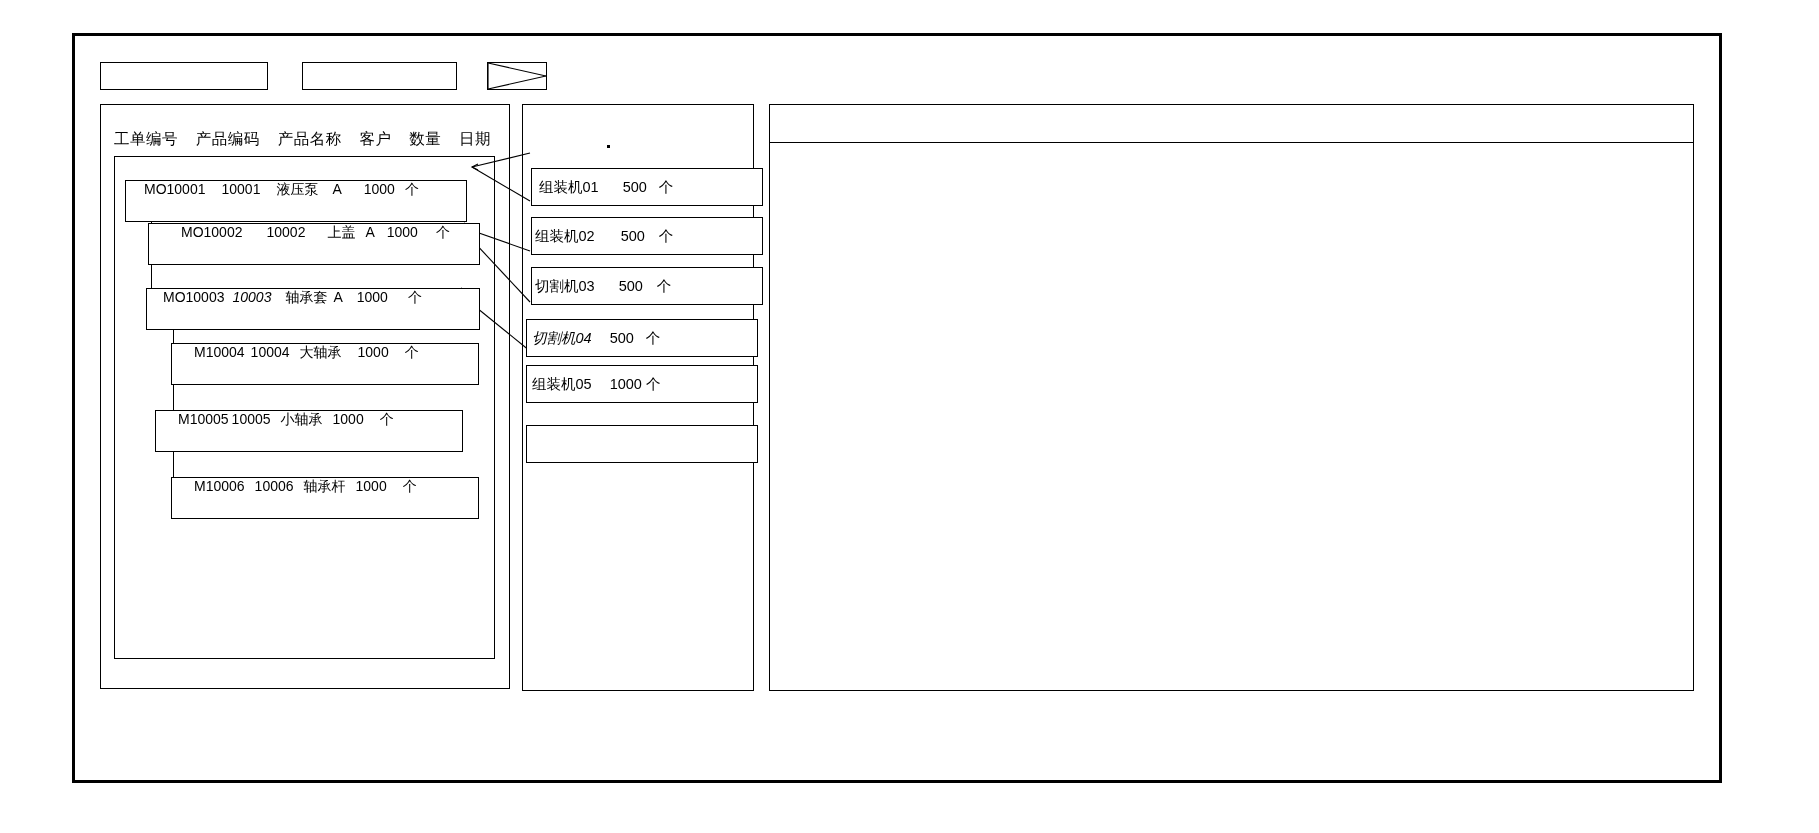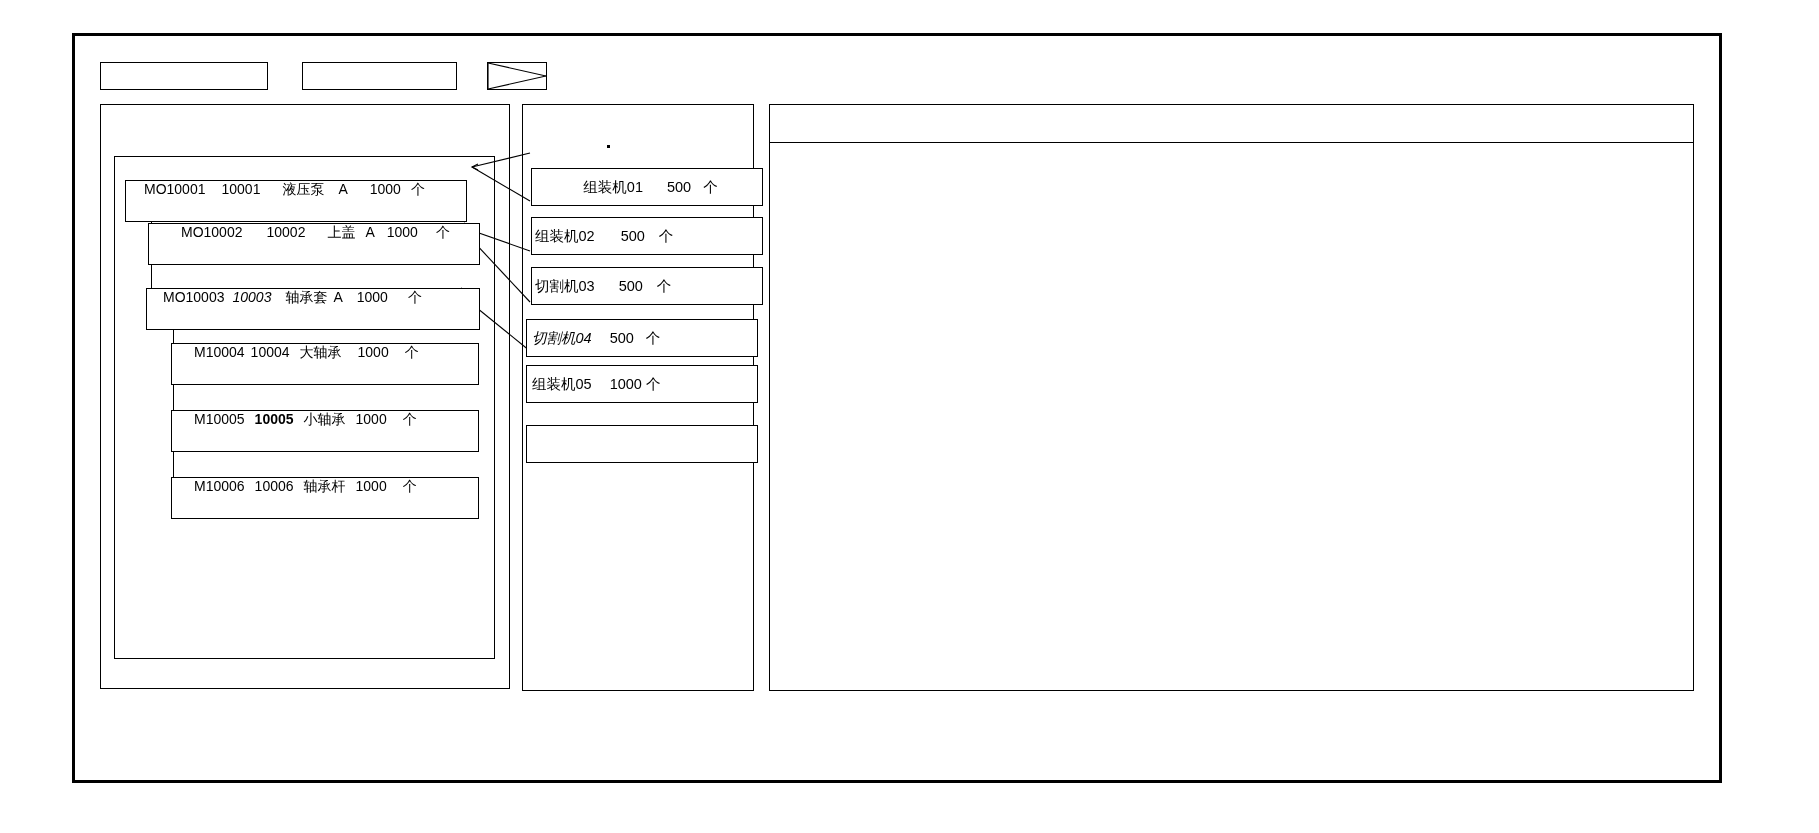--- a/index.html
+++ b/index.html
@@ -183,33 +183,41 @@
     <polyline points="390,187 384,190 389,194" fill="none" stroke="#000" stroke-width="1.1"></polyline>
 
     <line x1="384" y1="190" x2="455" y2="266" stroke="#000" stroke-width="1.1"></line>
 
     <line x1="381" y1="255" x2="455" y2="315" stroke="#000" stroke-width="1.1"></line>
     <polyline points="387,252 381,255 386,259" fill="none" stroke="#000" stroke-width="1.1"></polyline>
   </svg>
 
   <div id="left-panel">
 
+    <div id="left-col-headers">
+      <span>工单编号</span>
+      <span>产品编码</span>
+      <span>产品名称</span>
+      <span>客户</span>
+      <span>数量</span>
+      <span>日期</span>
+    </div>
 
     <div id="tree-outer-box">
 
       <div class="elbow" style="left:36px; top:44px; width:20px; height:43px;"></div>
       <div class="elbow" style="left:36px; top:44px; width:20px; height:108px;"></div>
       <div class="elbow" style="left:58px; top:152px; width:20px; height:55px;"></div>
       <div class="elbow" style="left:58px; top:152px; width:20px; height:122px;"></div>
       <div class="elbow" style="left:58px; top:152px; width:20px; height:189px;"></div>
 
       <div class="tree-row" style="left:10px; top:23px; width:342px; height:42px;">
         <span class="cell" style="margin-left:18px;">MO10001</span>
         <span class="cell" style="margin-left:16px;">10001</span>
-        <span class="cell" style="margin-left:22px;">液压泵</span>
+        <span class="cell" style="margin-left:16px;">液压泵</span>
         <span class="cell" style="margin-left:14px;">A</span>
         <span class="cell" style="margin-left:22px;">1000</span>
         <span class="cell" style="margin-left:10px;">个</span>
       </div>
 
       <div class="tree-row" style="left:33px; top:66px; width:332px; height:42px;padding-left:16px;">
         <span class="cell" style="margin-left:16px;">MO10002</span>
         <span class="cell" style="margin-left:24px;">10002</span>
         <span class="cell" style="margin-left:22px;">上盖</span>
         <span class="cell" style="margin-left:10px;">A</span>
@@ -227,43 +235,43 @@
       </div>
 
       <div class="tree-row" style="left:56px; top:186px; width:308px; height:42px;">
         <span class="cell" style="margin-left:22px;">M10004</span>
         <span class="cell" style="margin-left:6px;">10004</span>
         <span class="cell" style="margin-left:10px;">大轴承</span>
         <span class="cell" style="margin-left:16px;">1000</span>
         <span class="cell" style="margin-left:16px;">个</span>
       </div>
 
-      <div class="tree-row" style="left:56px; top:253px; width:308px; height:42px;">
+      <div class="tree-row" style="left:40px; top:253px; width:308px; height:42px;">
         <span class="cell" style="margin-left:22px;">M10005</span>
-        <span class="cell" style="margin-left:10px;font-weight:bold;">10005</span>
+        <span class="cell" style="margin-left:3px;">10005</span>
         <span class="cell" style="margin-left:10px;">小轴承</span>
         <span class="cell" style="margin-left:10px;">1000</span>
         <span class="cell" style="margin-left:16px;">个</span>
       </div>
 
       <div class="tree-row" style="left:56px; top:320px; width:308px; height:42px;">
         <span class="cell" style="margin-left:22px;">M10006</span>
         <span class="cell" style="margin-left:10px;">10006</span>
         <span class="cell" style="margin-left:10px;">轴承杆</span>
         <span class="cell" style="margin-left:10px;">1000</span>
         <span class="cell" style="margin-left:16px;">个</span>
       </div>
 
     </div>
   </div>
 
   <div id="middle-panel">
     <div id="middle-dot"></div>
 
-    <div class="machine-row" style="top:63px;justify-content:center;">
+    <div class="machine-row" style="top:63px;">
       <span class="m-name" style="margin-left:7px;">组装机01</span>
       <span class="m-qty" style="margin-left:24px;">500</span>
       <span class="m-unit" style="margin-left:12px;">个</span>
     </div>
 
     <div class="machine-row" style="top:112px;">
       <span class="m-name" style="margin-left:3px;">组装机02</span>
       <span class="m-qty" style="margin-left:26px;">500</span>
       <span class="m-unit" style="margin-left:14px;">个</span>
     </div>

